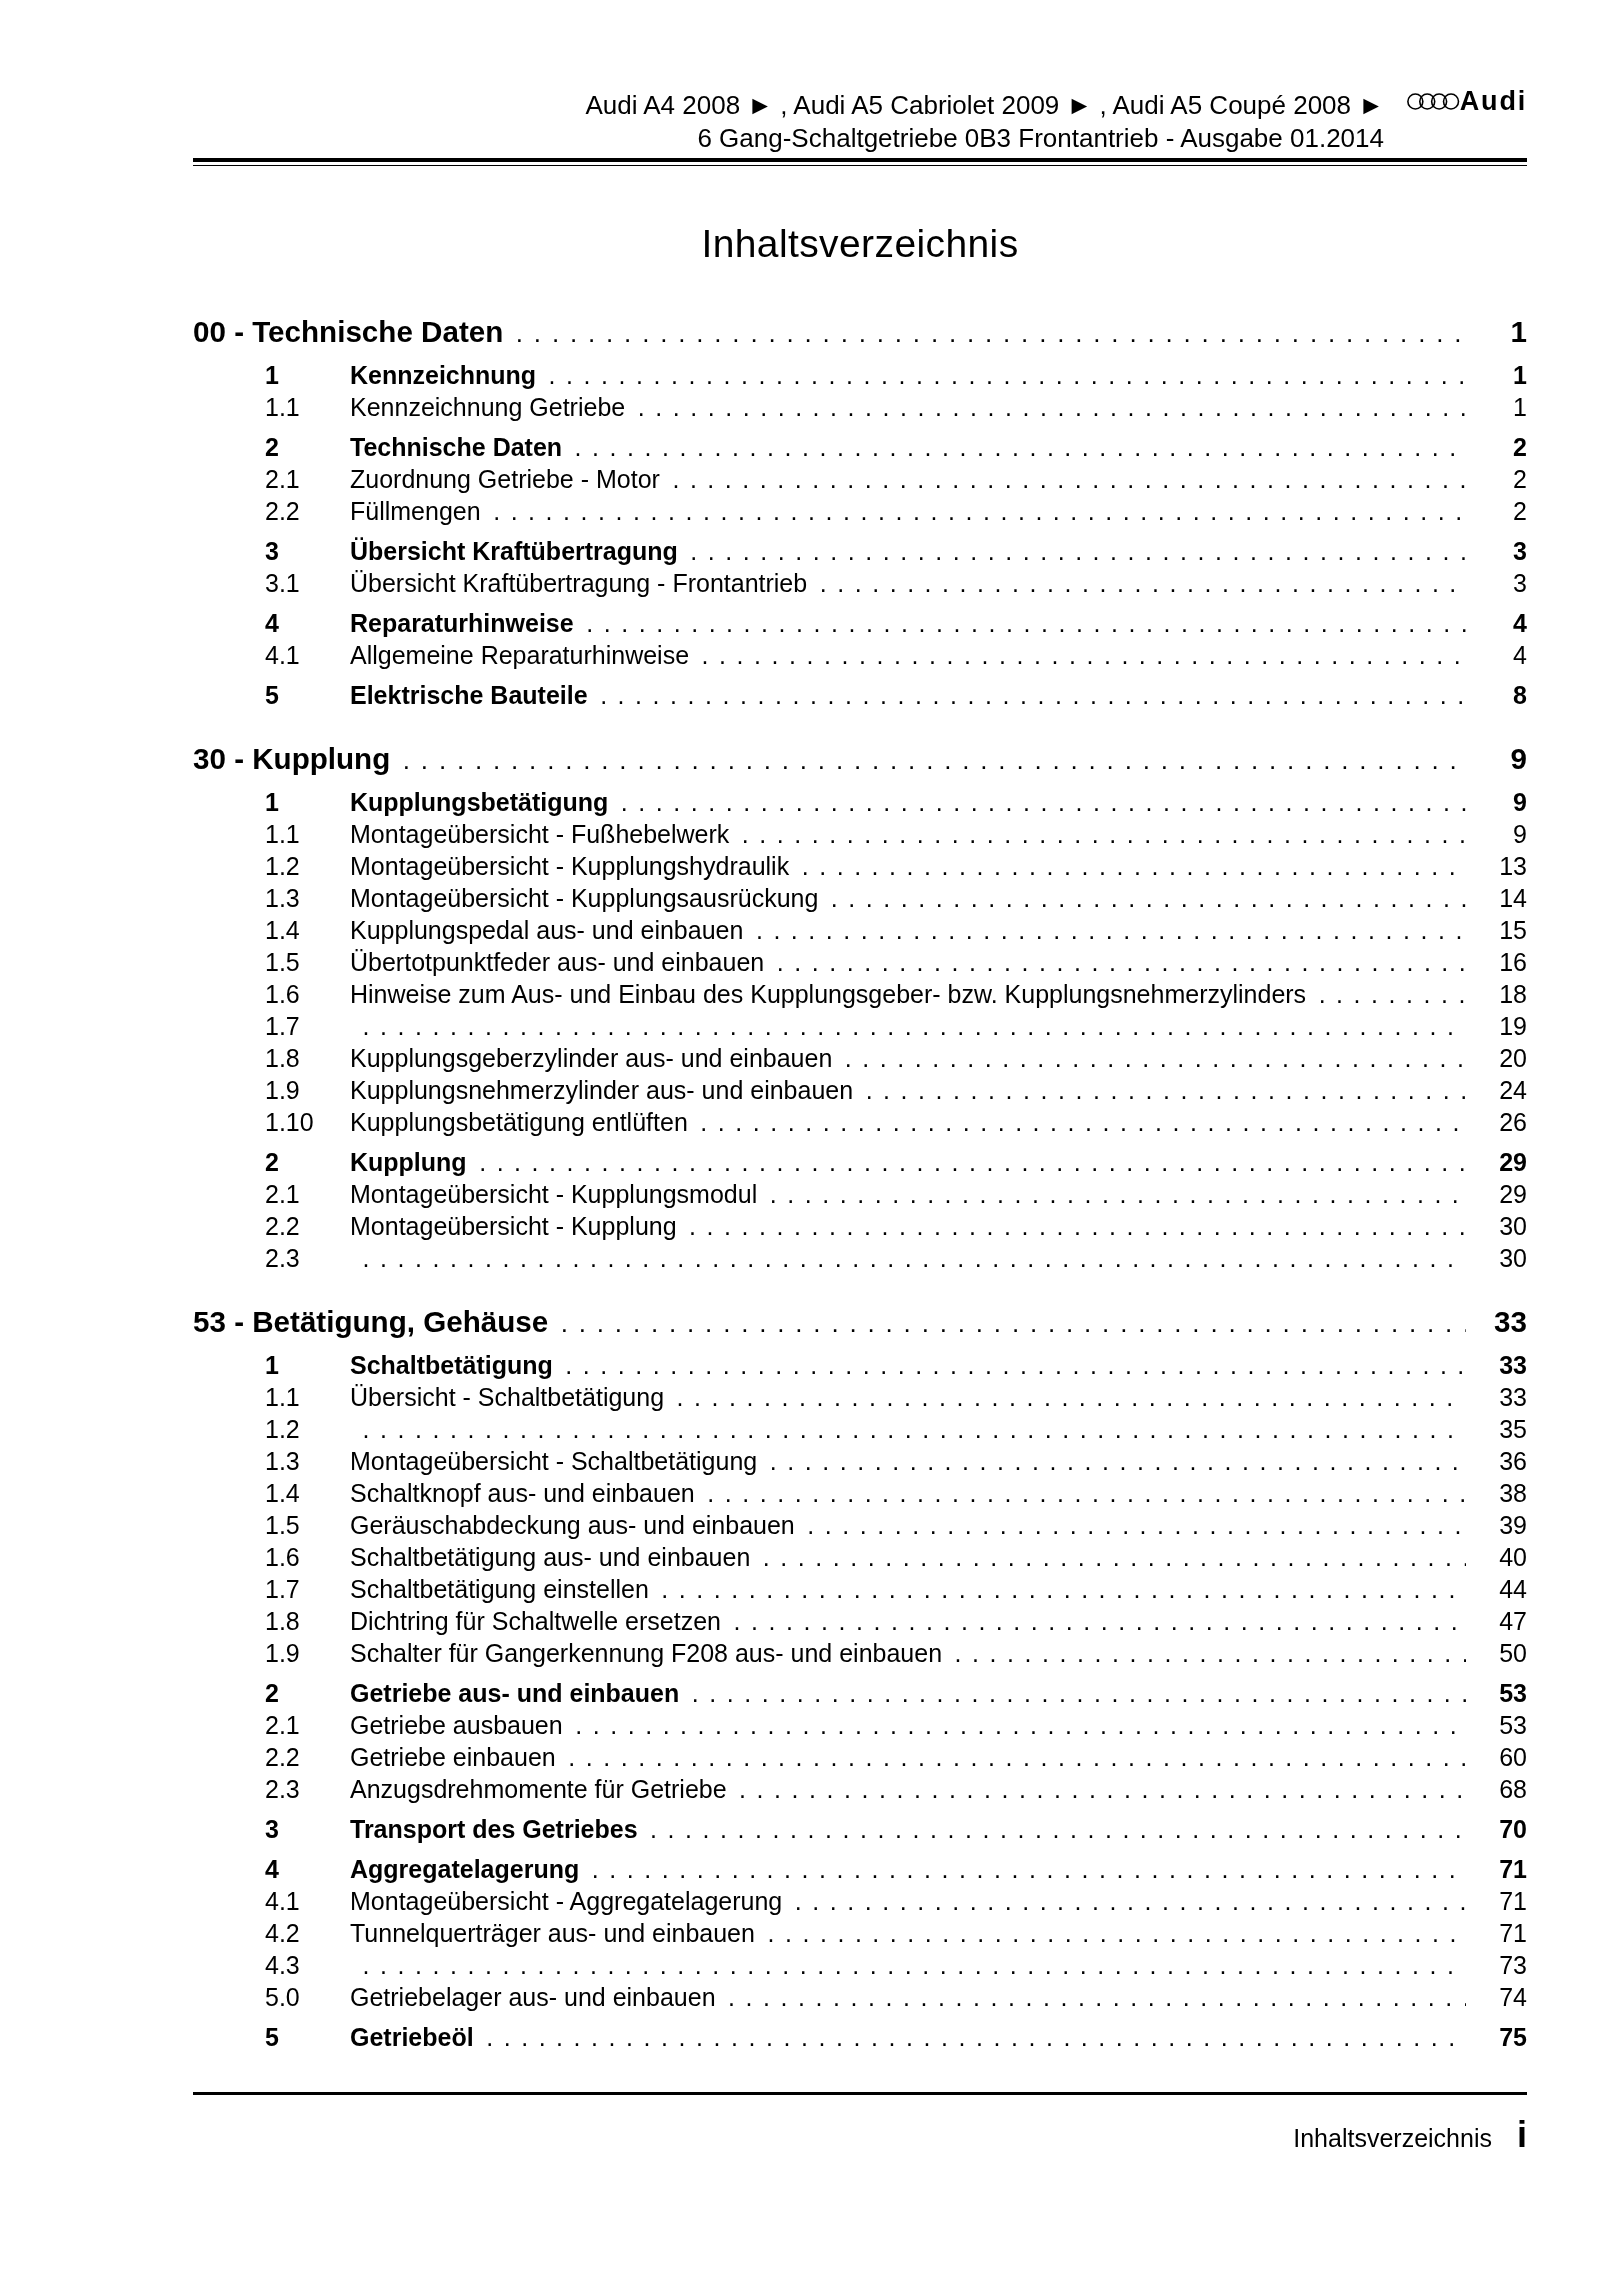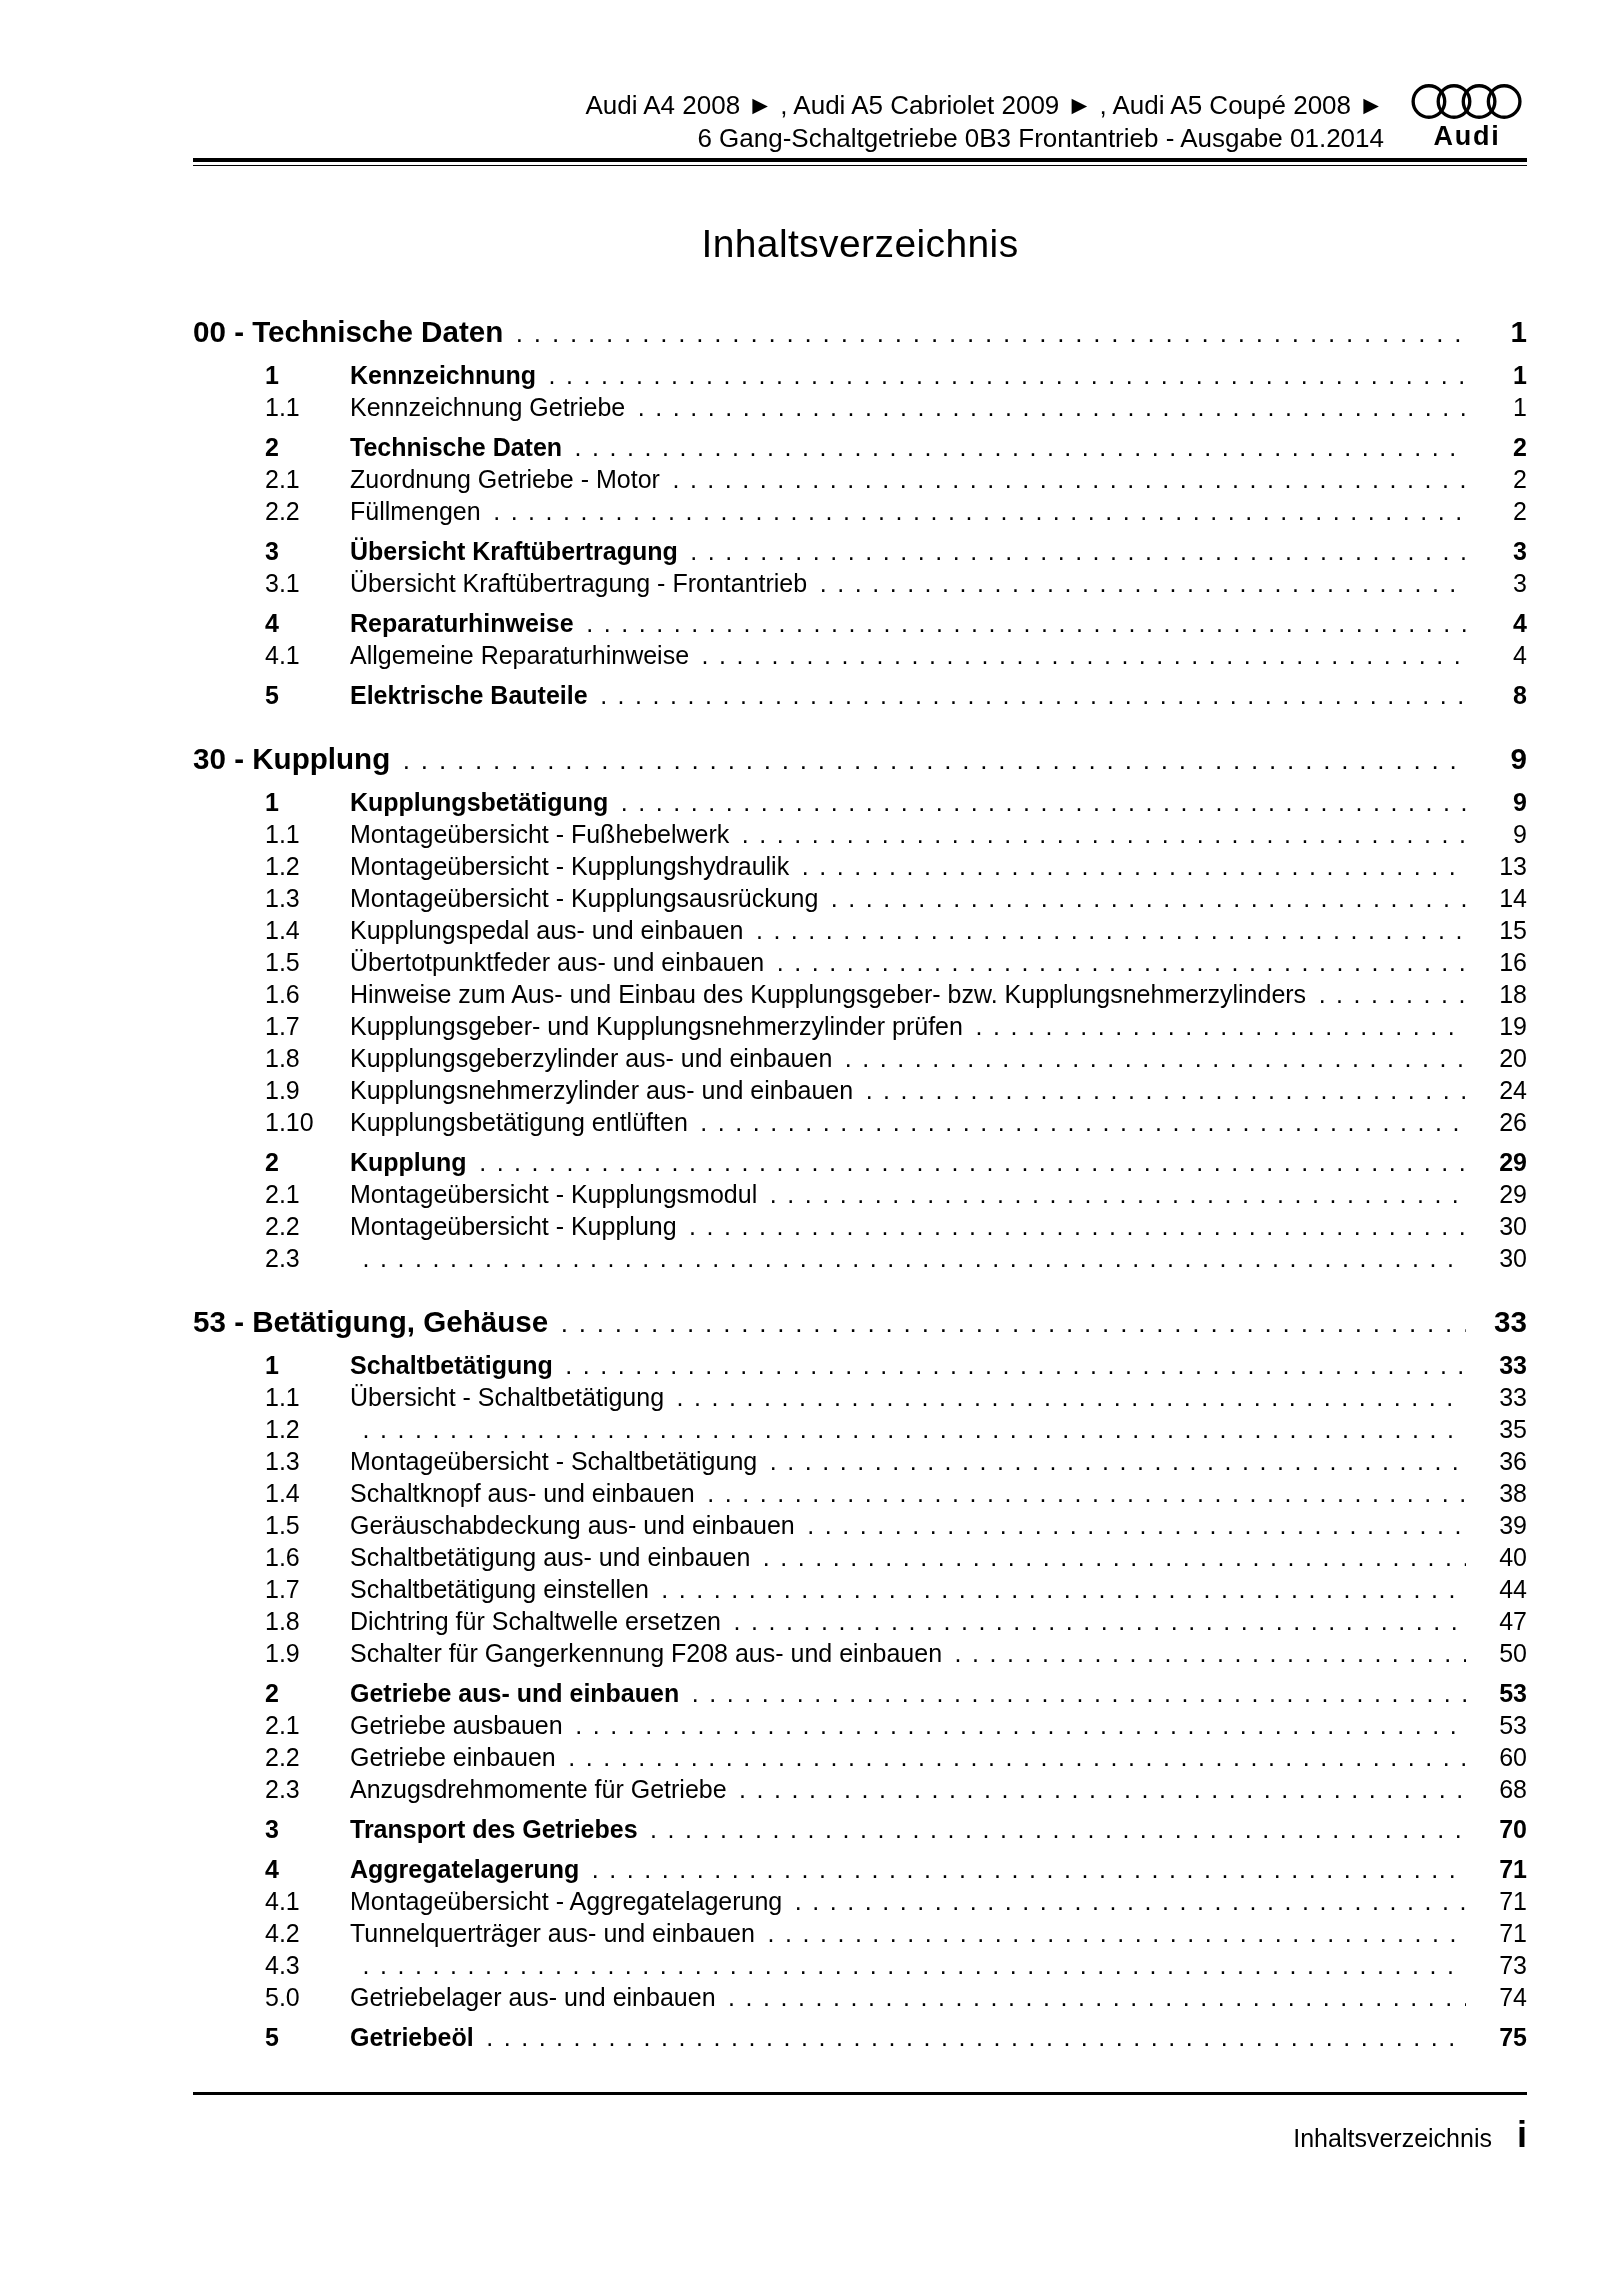--- a/index.html
+++ b/index.html
@@ -32,21 +32,21 @@
     text-align: right;
     font-size: 26px;
     line-height: 33px;
     padding-top: 7.2px;
     white-space: nowrap;
   }
   .logo {
     width: 120px;
     flex: none;
     display: flex;
-    flex-direction: column;
+    flex-direction: row;
     align-items: center;
   }
   .logo svg { width: 116px; height: 39px; display: block; }
   .wordmark {
     font-size: 27px;
     font-weight: bold;
     letter-spacing: 1.8px;
     margin-top: 0.9px;
     line-height: 29px;
   }
@@ -260,21 +260,20 @@
         <span class="page-num">16</span>
       </div>
       <div class="row">
         <span class="num">1.6</span>
         <span class="entry-title">Hinweise zum Aus- und Einbau des Kupplungsgeber- bzw. Kupplungsnehmerzylinders</span>
         <span class="dots">. . . . . . . . . . . . . . . . . . . . . . . . . . . . . . . . . . . . . . . . . . . . . . . . . . . . . . . . . . . . . . . . . . . . . . . . . . . . . . . . . . . . . . . . . . . . . . . . . . . . . . . . . . . . . . . . . . . . . . . . . . . . . . . . . . . . . . . . . . . . . . . . . . . . . . </span>
         <span class="page-num">18</span>
       </div>
       <div class="row">
         <span class="num">1.7</span>
-        <span class="entry-title">Kupplungsgeber- und Kupplungsnehmerzylinder prüfen</span>
         <span class="dots">. . . . . . . . . . . . . . . . . . . . . . . . . . . . . . . . . . . . . . . . . . . . . . . . . . . . . . . . . . . . . . . . . . . . . . . . . . . . . . . . . . . . . . . . . . . . . . . . . . . . . . . . . . . . . . . . . . . . . . . . . . . . . . . . . . . . . . . . . . . . . . . . . . . . . . </span>
         <span class="page-num">19</span>
       </div>
       <div class="row">
         <span class="num">1.8</span>
         <span class="entry-title">Kupplungsgeberzylinder aus- und einbauen</span>
         <span class="dots">. . . . . . . . . . . . . . . . . . . . . . . . . . . . . . . . . . . . . . . . . . . . . . . . . . . . . . . . . . . . . . . . . . . . . . . . . . . . . . . . . . . . . . . . . . . . . . . . . . . . . . . . . . . . . . . . . . . . . . . . . . . . . . . . . . . . . . . . . . . . . . . . . . . . . . </span>
         <span class="page-num">20</span>
       </div>
       <div class="row">

